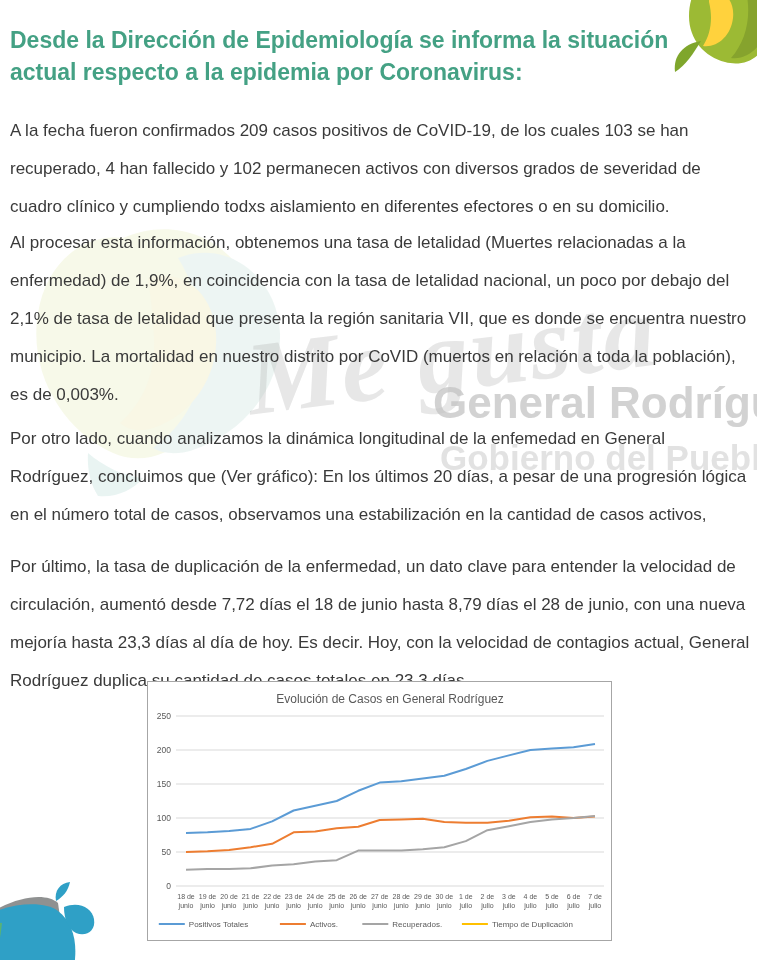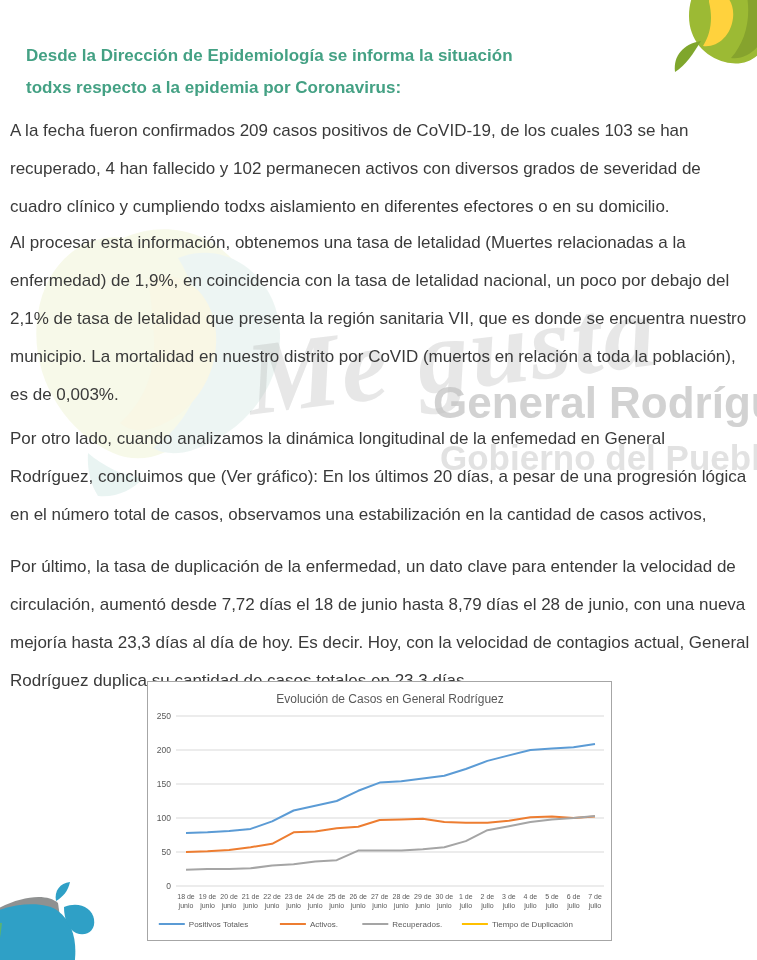--- a/index.html
+++ b/index.html
@@ -32,22 +32,22 @@
     left:440px;top:438px;
     font-size:35px;font-weight:bold;
     color:rgba(210,210,210,0.65);
     white-space:nowrap;
   }
   .wm-apple{left:28px;top:218px;}
   
   .content{position:relative;z-index:1;}
   .title{
     position:absolute;left:10px;top:24px;width:690px;
-    font-size:17px;line-height:32px;font-weight:bold;
-    color:#44a184;margin:16px;
+    font-size:23px;line-height:32px;font-weight:bold;
+    color:#44a184;margin:0;
   }
   .para{
     position:absolute;left:10px;width:740px;
     font-size:17px;line-height:38px;margin:0;
   }
   .p1{top:112px;}
   .p2{top:224px;}
   .p3{top:420px;}
   .p4{top:548px;}
   
@@ -90,21 +90,21 @@
   <svg class="logo-bl" width="135" height="135" viewBox="0 0 135 135" aria-hidden="true">
     <path d="M-20,95 C10,72 45,66 58,78 L60,92 L-20,120 Z" fill="#8f9191"></path>
     <path d="M-30,100 C0,78 42,74 58,86 C76,100 80,125 70,160 L-40,160 Z" fill="#2fa0c6"></path>
     <path d="M-30,104 C-18,98 -8,96 2,98 C0,120 -6,140 -16,158 L-40,158 Z" fill="#58b277"></path>
     <path d="M56,76 C54,66 60,58 70,57 C68,66 63,72 56,76 Z" fill="#2fa0c6"></path>
     <path d="M64,82 C78,76 92,82 94,94 C96,106 86,112 76,108 C68,104 64,94 64,82 Z" fill="#2fa0c6"></path>
   </svg>
 
   <div class="content">
     <h1 class="title"><span>Desde la Dirección de Epidemiología se informa la situación</span><br>
-      <span>todxs respecto a la epidemia por Coronavirus:</span></h1>
+      <span>actual respecto a la epidemia por Coronavirus:</span></h1>
 
     <p class="para p1">A la fecha fueron confirmados 209 casos positivos de CoVID-19, de los cuales 103 se han recuperado, 4 han fallecido y 102 permanecen activos con diversos grados de severidad de cuadro clínico y cumpliendo todxs aislamiento en diferentes efectores o en su domicilio.</p>
     <p class="para p2">Al procesar esta información, obtenemos una tasa de letalidad (Muertes relacionadas a la enfermedad) de 1,9%, en coincidencia con la tasa de letalidad nacional, un poco por debajo del 2,1% de tasa de letalidad que presenta la región sanitaria VII, que es donde se encuentra nuestro municipio. La mortalidad en nuestro distrito por CoVID (muertos en relación a toda la población), es de 0,003%.</p>
     <p class="para p3">Por otro lado, cuando analizamos la dinámica longitudinal de la enfemedad en General Rodríguez, concluimos que (Ver gráfico): En los últimos 20 días, a pesar de una progresión lógica en el número total de casos, observamos una estabilización en la cantidad de casos activos,</p>
     <p class="para p4">Por último, la tasa de duplicación de la enfermedad, un dato clave para entender la velocidad de circulación, aumentó desde 7,72 días el 18 de junio hasta 8,79 días el 28 de junio, con una nueva mejoría hasta 23,3 días al día de hoy. Es decir. Hoy, con la velocidad de contagios actual, General Rodríguez duplica su cantidad de casos totales en 23,3 días.</p>
 
     <div class="chart-panel">
       <svg id="chart-svg" width="463" height="258" viewBox="0 0 463 258">
           <line x1="28" y1="204" x2="456" y2="204" stroke="#d9d9d9" stroke-width="1"></line>
           <text x="23" y="207" text-anchor="end" font-size="8.5" fill="#595959">0</text>

